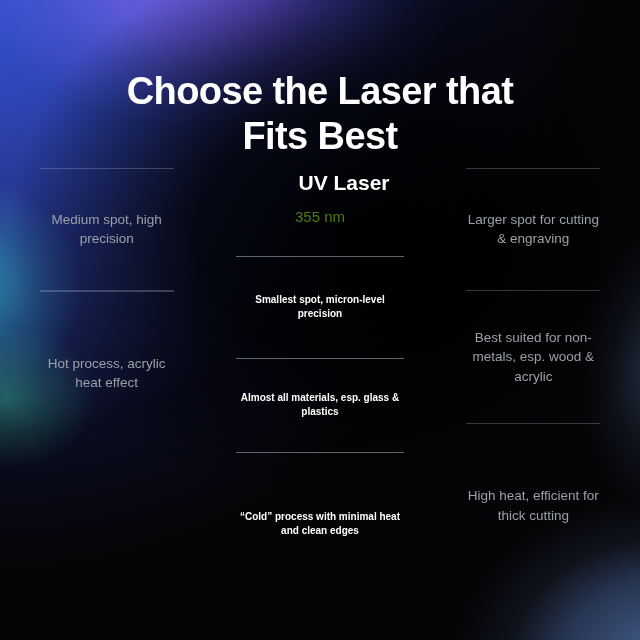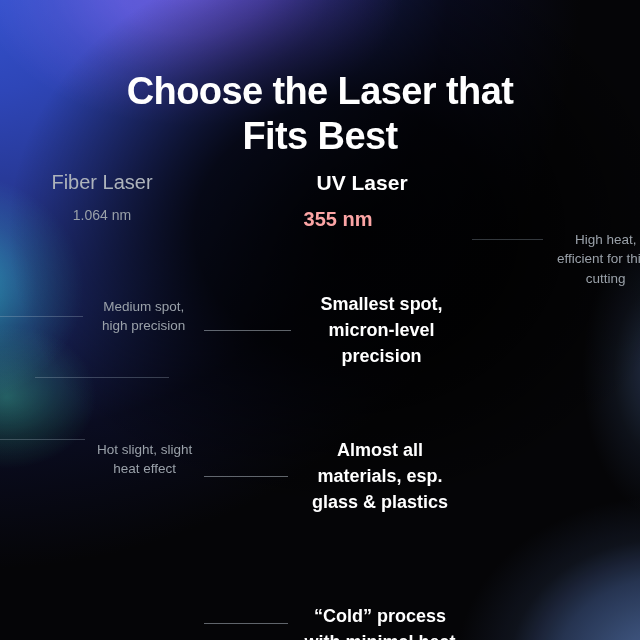--- a/index.html
+++ b/index.html
@@ -123,29 +123,30 @@
     white-space: nowrap;
   }
 
   .col.featured .col-name {
     color: #ffffff;
     font-weight: bold;
     font-size: 21px;
     margin-left: 48px;
   }
   .col.featured .col-wave {
-    color: #fca5a5;
-    font-weight: bold;
-    font-size: 20px;
+    color: #4d7c0f;
+    font-weight: normal;
+    font-size: 15px;
   }
 
   
   .cell {
     width: 100%;
     display: flex;
+    flex-direction: column;
     align-items: center;
   }
   .divider {
     width: 134px;
     height: 1px;
     background: rgba(170,185,200,0.30);
     margin: 0 auto;
   }
   .col.featured .divider {
     width: 168px;
@@ -156,21 +157,21 @@
     line-height: 1.44;
     color: #9aa1a9;
     text-align: center;
     font-weight: normal;
     padding: 0 8px;
     max-width: 160px;
   }
   .col.featured .cell-text {
     color: #ffffff;
     font-weight: bold;
-    font-size: 18px;
+    font-size: 10px;
     max-width: 184px;
   }
 
   .r1 .cell-text { padding-top: 41px; padding-bottom: 41px; }
   .r2 .cell-text { padding-top: 37px; padding-bottom: 37px; }
   .r3 .cell-text { padding-top: 34px; padding-bottom: 22px; margin-top: 28px; }
 
   .col.featured .r1 .cell-text { padding-top: 36px; padding-bottom: 36px; }
   .col.featured .r2 .cell-text { padding-top: 32px; padding-bottom: 32px; }
   .col.featured .r3 .cell-text { padding-top: 29px; padding-bottom: 18px; }
@@ -193,34 +194,30 @@
   <div class="content">
 
     <h1 class="title">
       <span>Choose the Laser that</span><br>
       <span>Fits Best</span>
     </h1>
 
     <div class="table">
 
       <div class="col">
-        <div class="col-head">
-          <div class="col-name">Fiber Laser</div>
-          <div class="col-wave">1.064 nm</div>
-        </div>
         <div class="cell r1">
           <div class="divider"></div>
           <div class="cell-text">Medium spot, high precision</div>
         </div>
         <div class="cell r2">
           <div class="divider"></div>
         </div>
         <div class="cell r3">
           <div class="divider"></div>
-          <div class="cell-text">Hot slight, slight heat effect</div>
+          <div class="cell-text">Hot process, acrylic heat effect</div>
         </div>
       </div>
 
       <div class="col featured">
         <div class="col-head">
           <div class="col-name">UV Laser</div>
           <div class="col-wave">355 nm</div>
         </div>
         <div class="cell r1">
           <div class="divider"></div>
@@ -230,20 +227,28 @@
           <div class="divider"></div>
           <div class="cell-text">Almost all materials, esp. glass &amp; plastics</div>
         </div>
         <div class="cell r3">
           <div class="divider"></div>
           <div class="cell-text">“Cold” process with minimal heat and clean edges</div>
         </div>
       </div>
 
       <div class="col">
+        <div class="cell r1">
+          <div class="divider"></div>
+          <div class="cell-text">Larger spot for cutting &amp; engraving</div>
+        </div>
+        <div class="cell r2">
+          <div class="divider"></div>
+          <div class="cell-text">Best suited for non-metals, esp. wood &amp; acrylic</div>
+        </div>
         <div class="cell r3">
           <div class="divider"></div>
           <div class="cell-text">High heat, efficient for thick cutting</div>
         </div>
       </div>
 
     </div>
   </div>
 </div>
 

